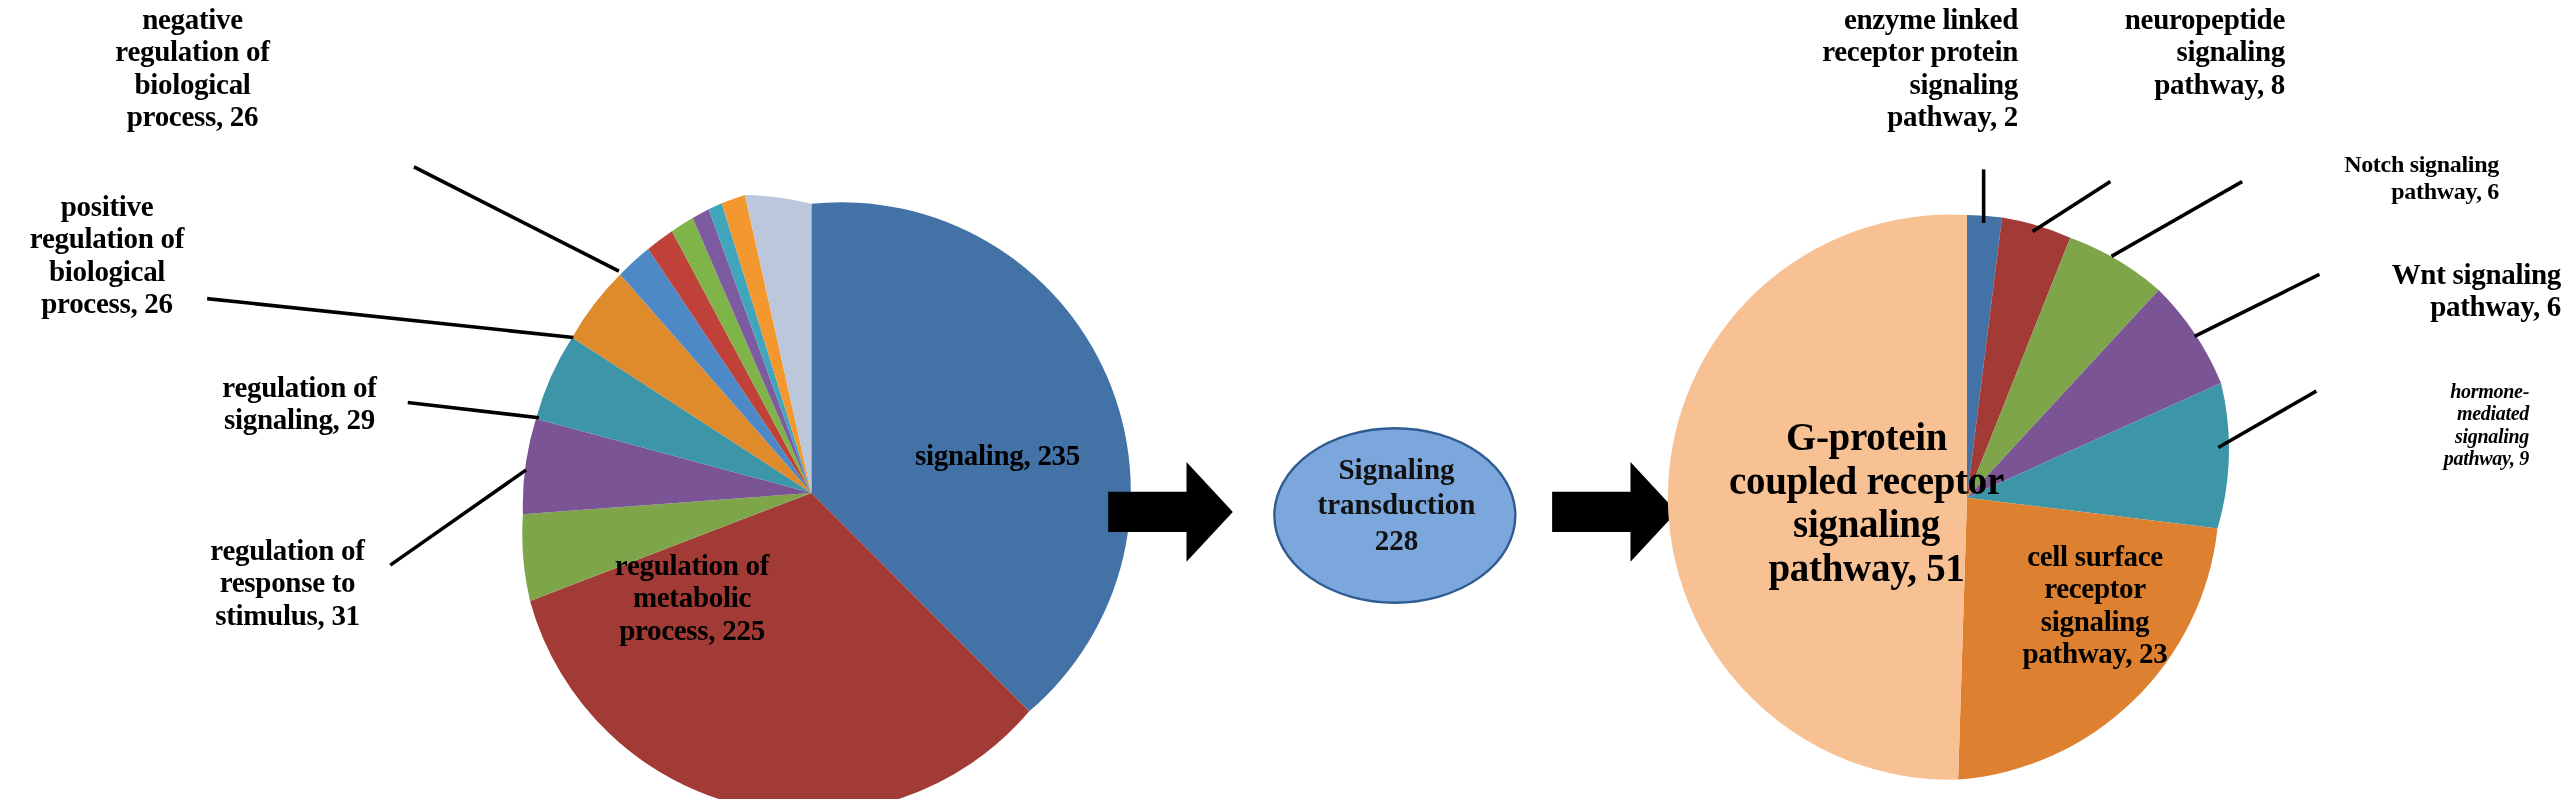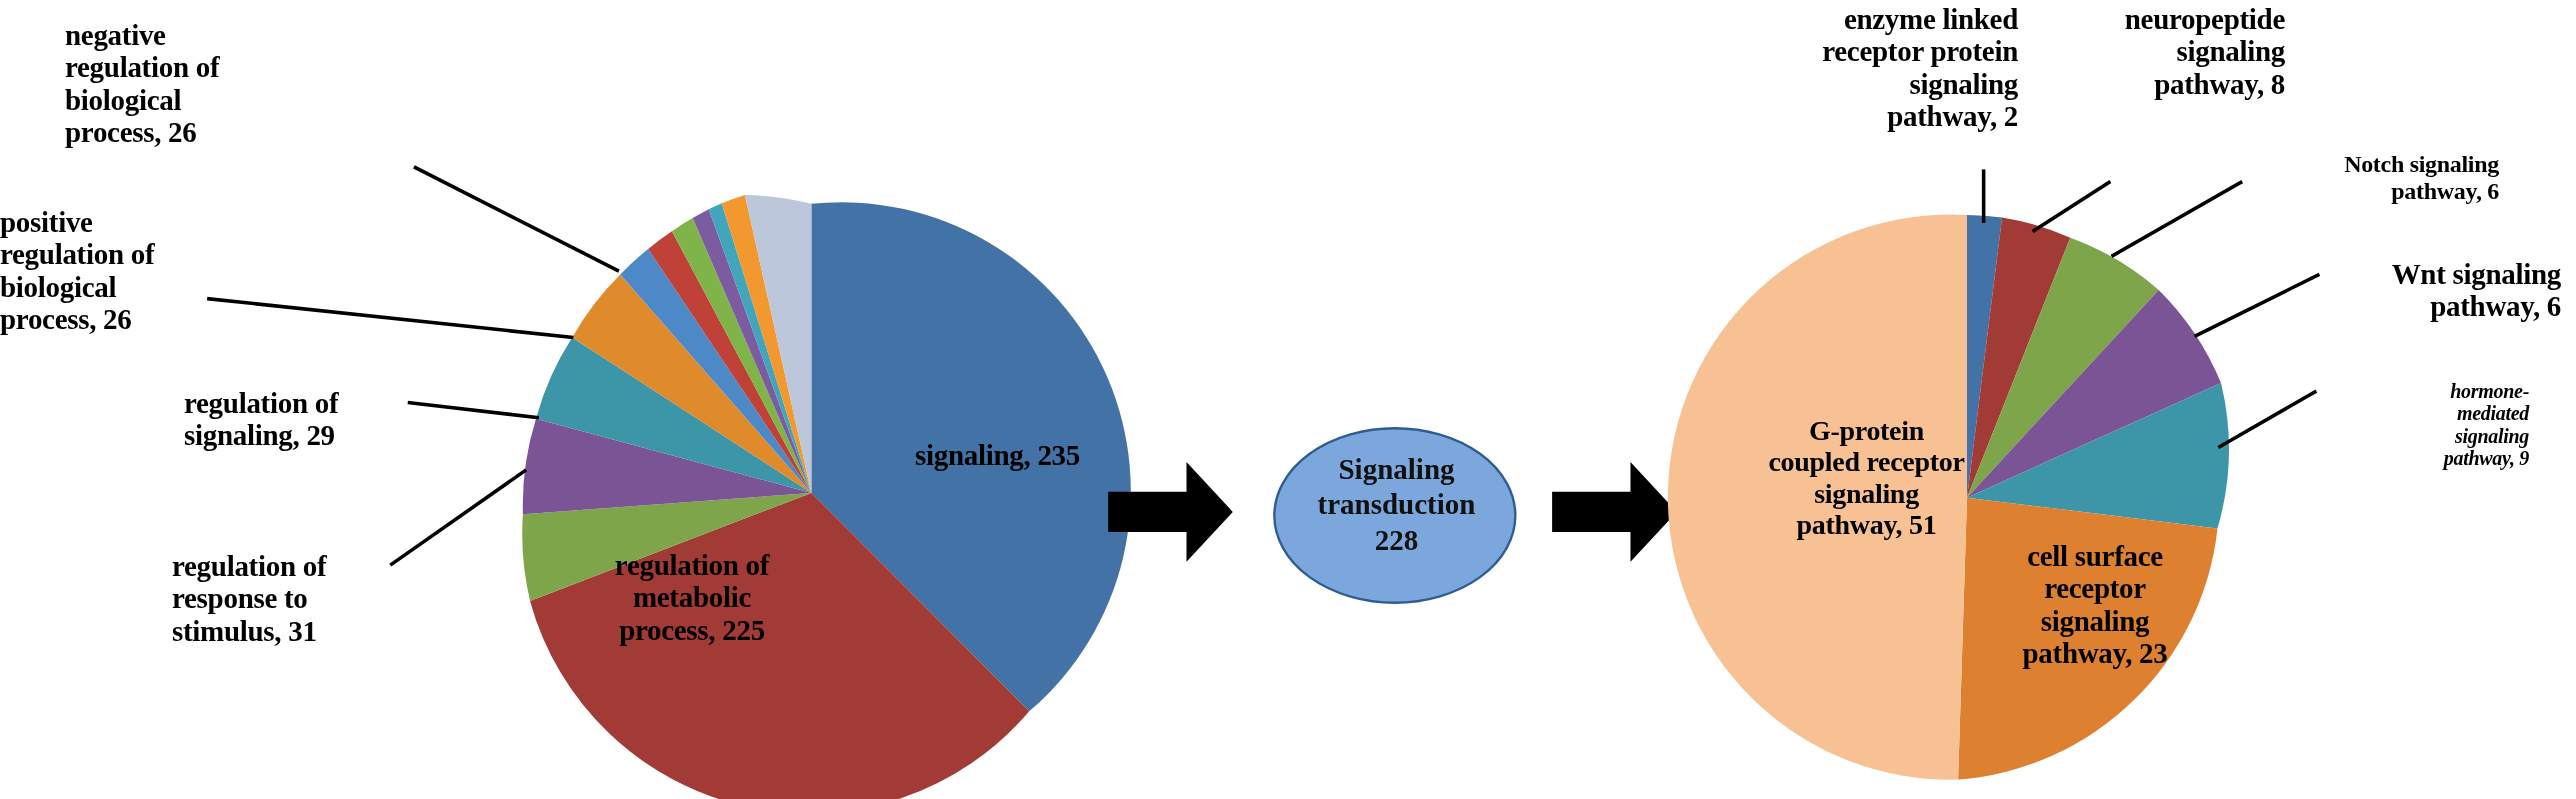--- a/index.html
+++ b/index.html
@@ -24,21 +24,21 @@
   .lbl{
     position:absolute;
     font-family:"Liberation Serif","DejaVu Serif",serif;
     font-weight:700;
     color:#000000;
     line-height:1.12;
     text-align:right;
     white-space:pre-line;
     letter-spacing:-0.3px;
   }
-  .lbl-left   { text-align:left;margin-top:16px; }
+  .lbl-left   { text-align:center; }
   .lbl-inpie  { text-align:center; }
   .ellipse-text{
     position:absolute;
     text-align:center;
     font-weight:700;
     line-height:1.22;
     color:#111;
   }
 </style>
 </head>
@@ -163,21 +163,21 @@
 pathway, 6</div>
 
   <div class="lbl" style="left:2312px; top:258px; width:249px; font-size:29px;">Wnt signaling
 pathway, 6</div>
 
   <div class="lbl" style="left:2333px; top:380px; width:196px; font-size:20px;font-style:italic;">hormone-
 mediated
 signaling
 pathway, 9</div>
 
-  <div class="lbl lbl-inpie" style="left:1727px; top:415px; width:279px; font-size:28px;">G-protein
+  <div class="lbl lbl-inpie" style="left:1727px; top:415px; width:279px; font-size:39px;">G-protein
 coupled receptor
 signaling
 pathway, 51</div>
 
   <div class="lbl lbl-inpie" style="left:1994px; top:540px; width:202px; font-size:29px;">cell surface
 receptor
 signaling
 pathway, 23</div>
 
 </div>

